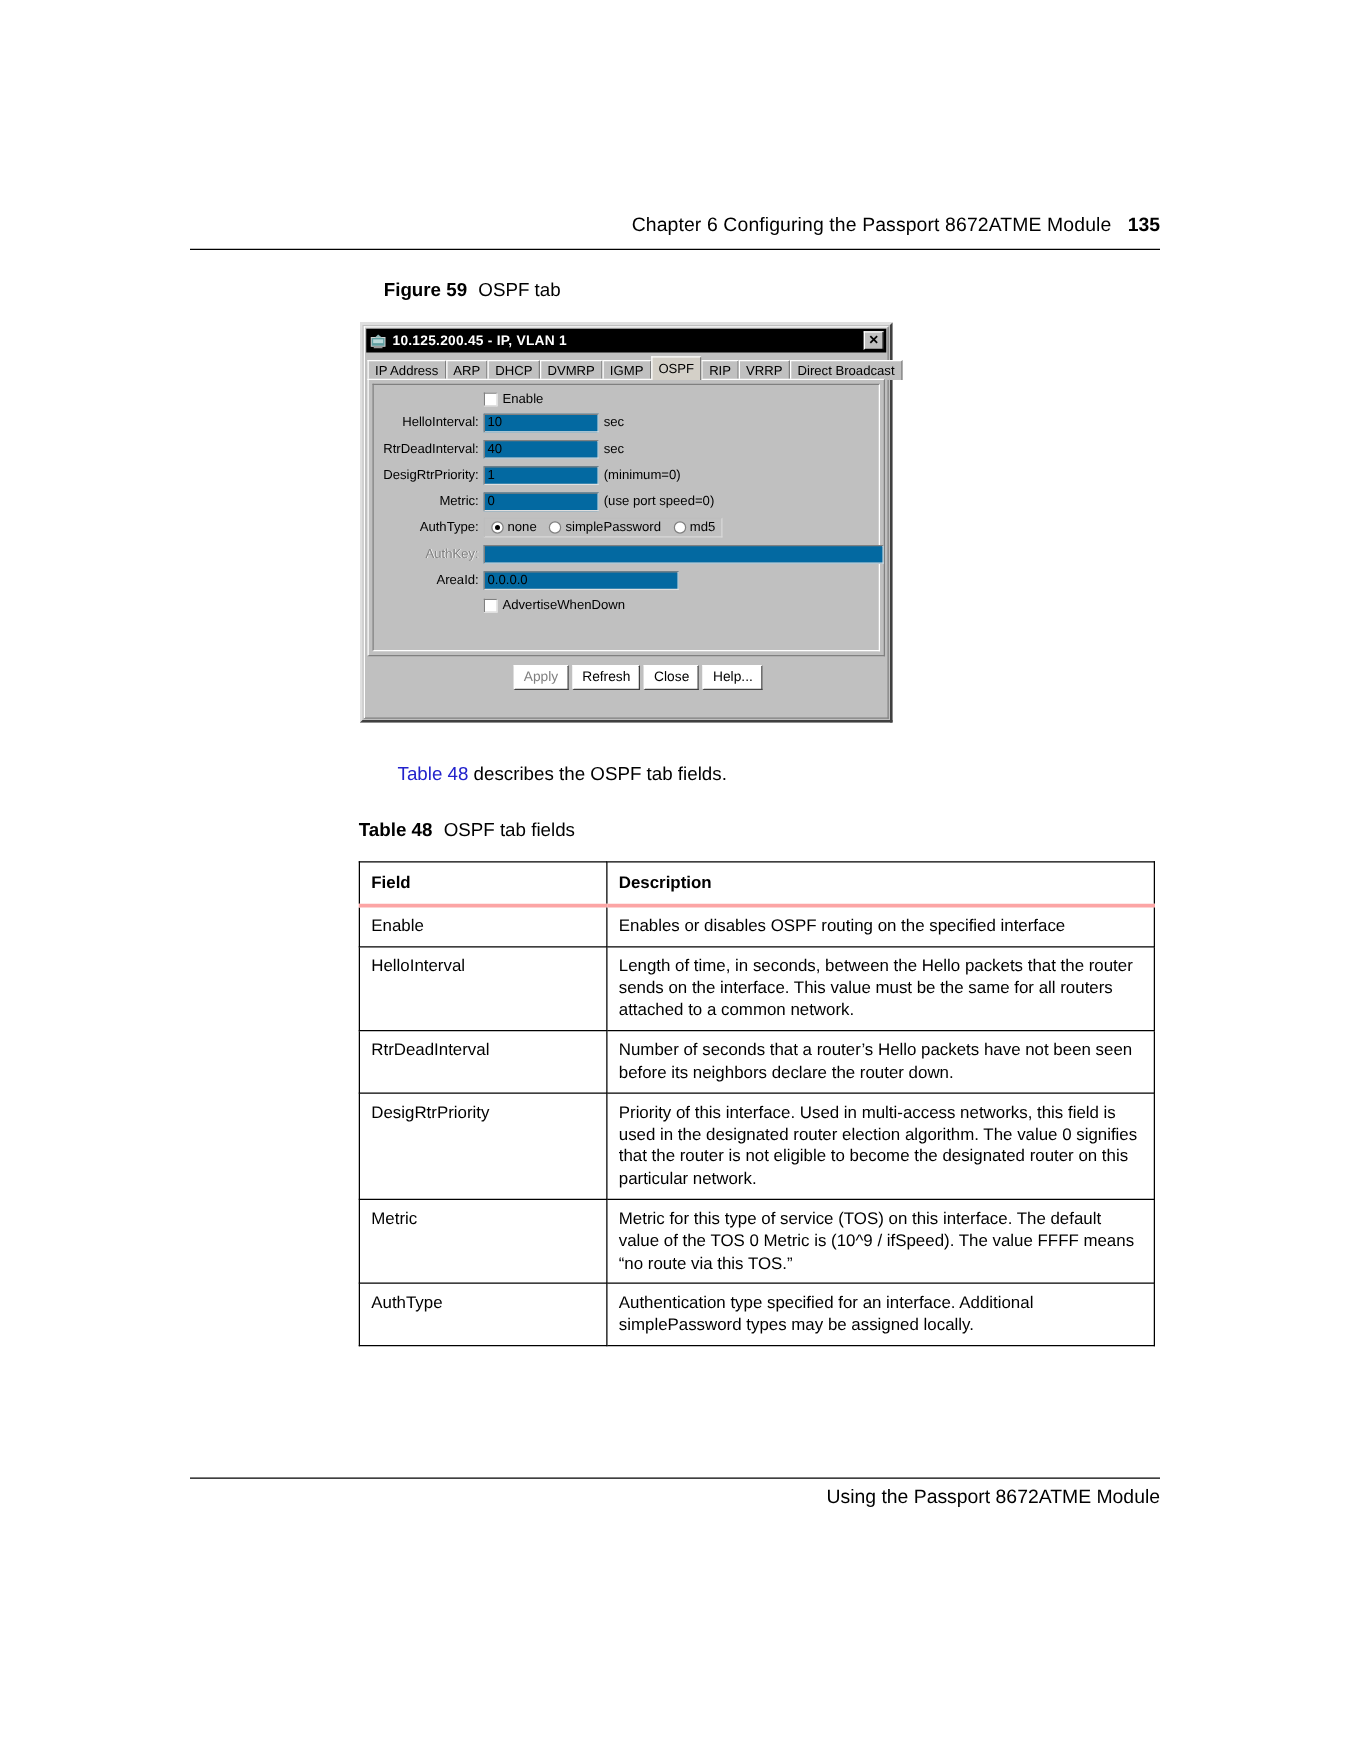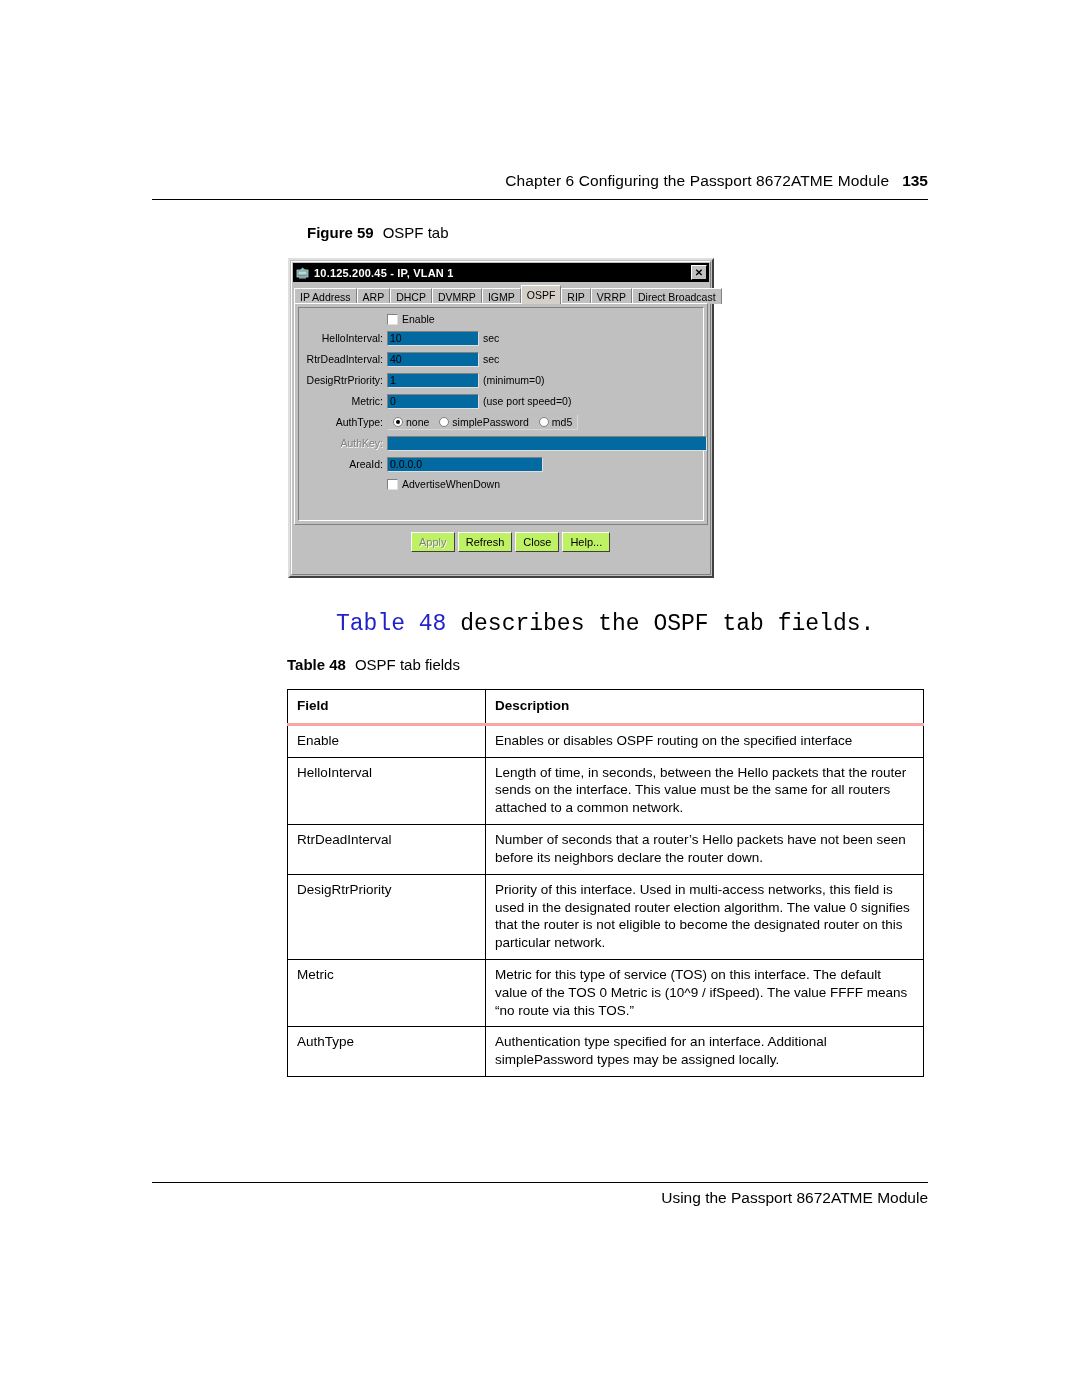--- a/index.html
+++ b/index.html
@@ -305,21 +305,21 @@
     right: 4px;
     display: flex;
     justify-content: center;
     align-items: center;
     padding-left: 22px;
   }
   .dbtn {
     height: 20px;
     min-width: 44px;
     padding: 0 7px;
-    background: #bef264;
+    background: #ffffff;
     border-top: 1px solid #ffffff;
     border-left: 1px solid #ffffff;
     border-right: 1px solid #404040;
     border-bottom: 1px solid #404040;
     box-sizing: border-box;
     font-size: 11px;
     display: flex;
     align-items: center;
     justify-content: center;
     color: #000;
@@ -328,24 +328,24 @@
     white-space: nowrap;
   }
   .dbtn.disabled {
     color: #808080;
     text-shadow: 0.8px 0.8px 0 #ffffff;
   }
 
   
   .body-para {
     position: absolute;
-    left: 336px;
+    left: 318px;
     top: 611px;
-    font-family: Liberation Mono, monospace;
-    font-size: 23px;
+    font-family: Liberation Sans, sans-serif;
+    font-size: 15px;
   }
   .xref { color: #2222cc; }
 
   
   .table-caption {
     position: absolute;
     left: 287px;
     top: 656px;
     font-size: 15px;
   }

